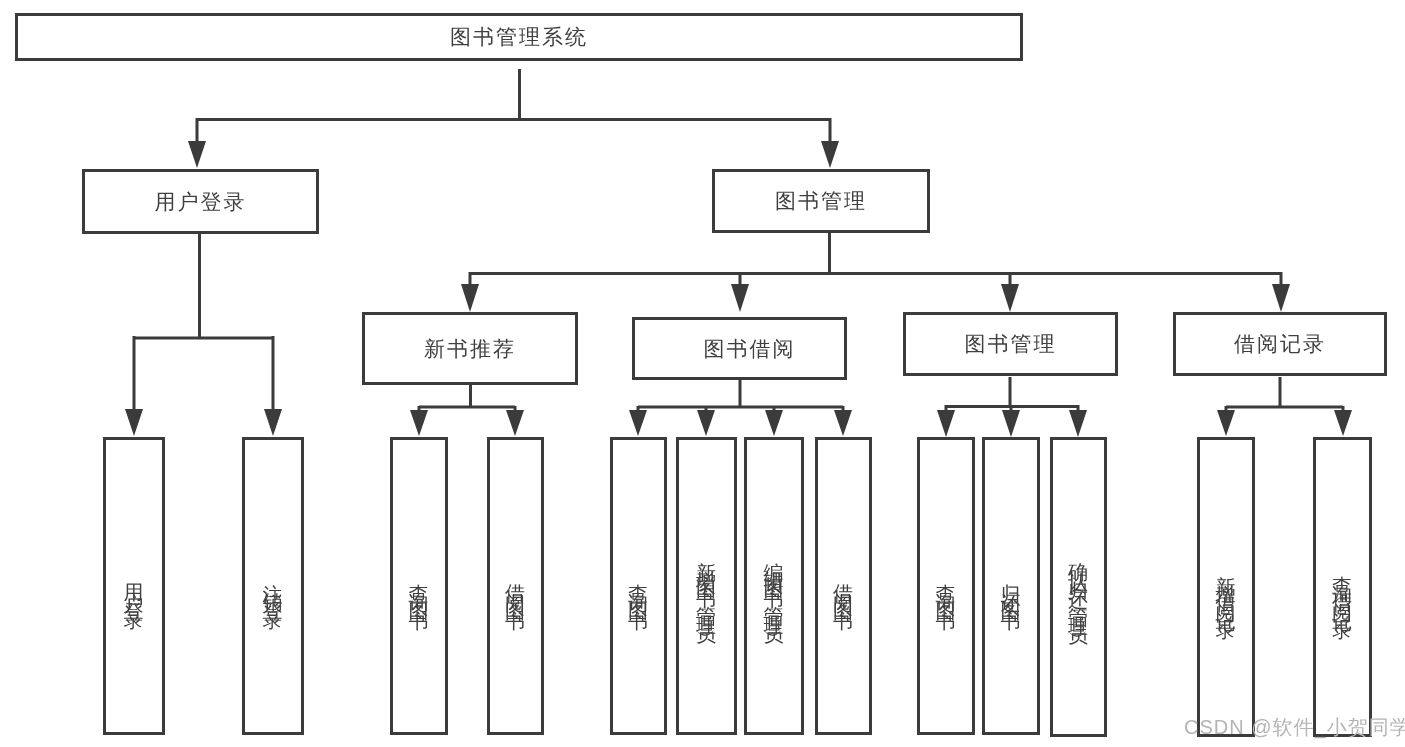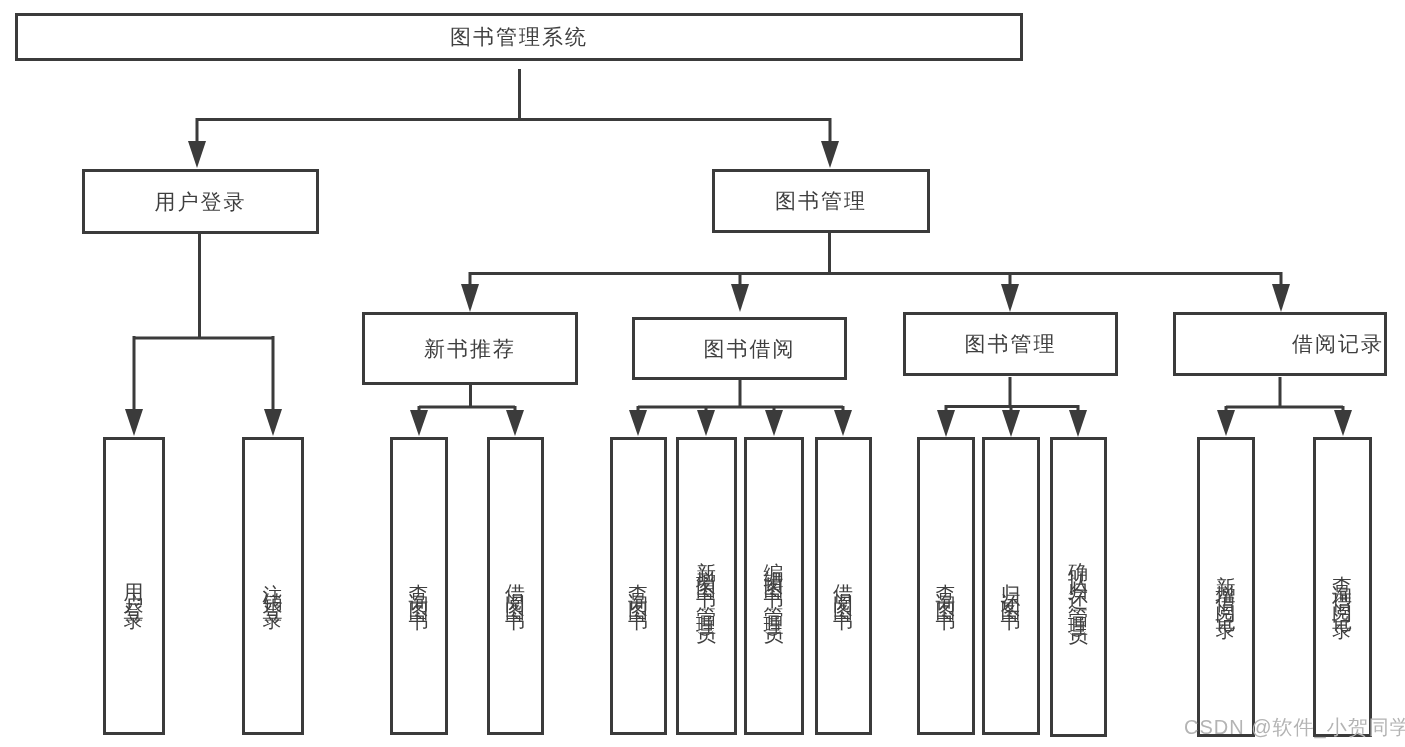--- a/index.html
+++ b/index.html
@@ -113,21 +113,21 @@
 
   <div class="node h-node" style="left:362px;top:312px;width:216px;height:73px;">
     <span>新书推荐</span>
   </div>
   <div class="node h-node" style="left:632px;top:317px;width:215px;height:63px;padding-left:20px;">
     <span>图书借阅</span>
   </div>
   <div class="node h-node" style="left:903px;top:312px;width:215px;height:64px;">
     <span>图书管理</span>
   </div>
-  <div class="node h-node" style="left:1173px;top:312px;width:214px;height:64px;justify-content:flex-end;">
+  <div class="node h-node" style="left:1173px;top:312px;width:214px;height:64px;">
     <span>借阅记录</span>
   </div>
 
   <div class="node v-node" style="left:103px;top:437px;width:62px;height:298px;">
     <span>用户登录</span>
   </div>
   <div class="node v-node" style="left:242px;top:437px;width:62px;height:298px;">
     <span>注销登录</span>
   </div>
 

